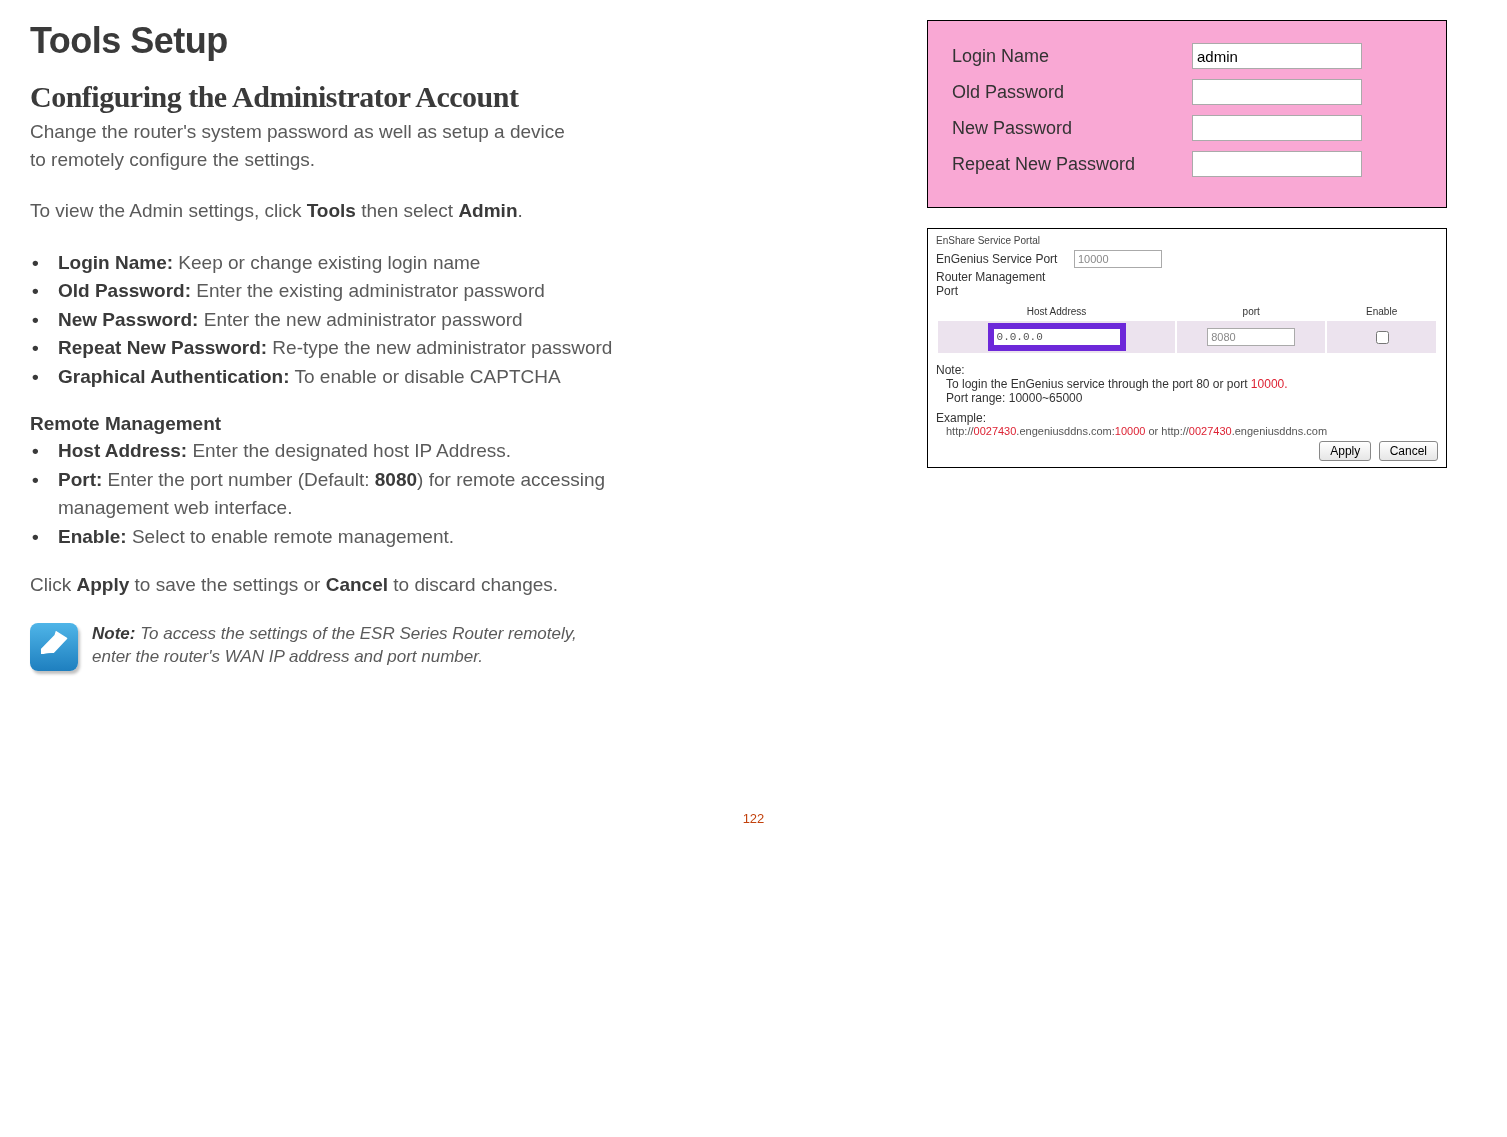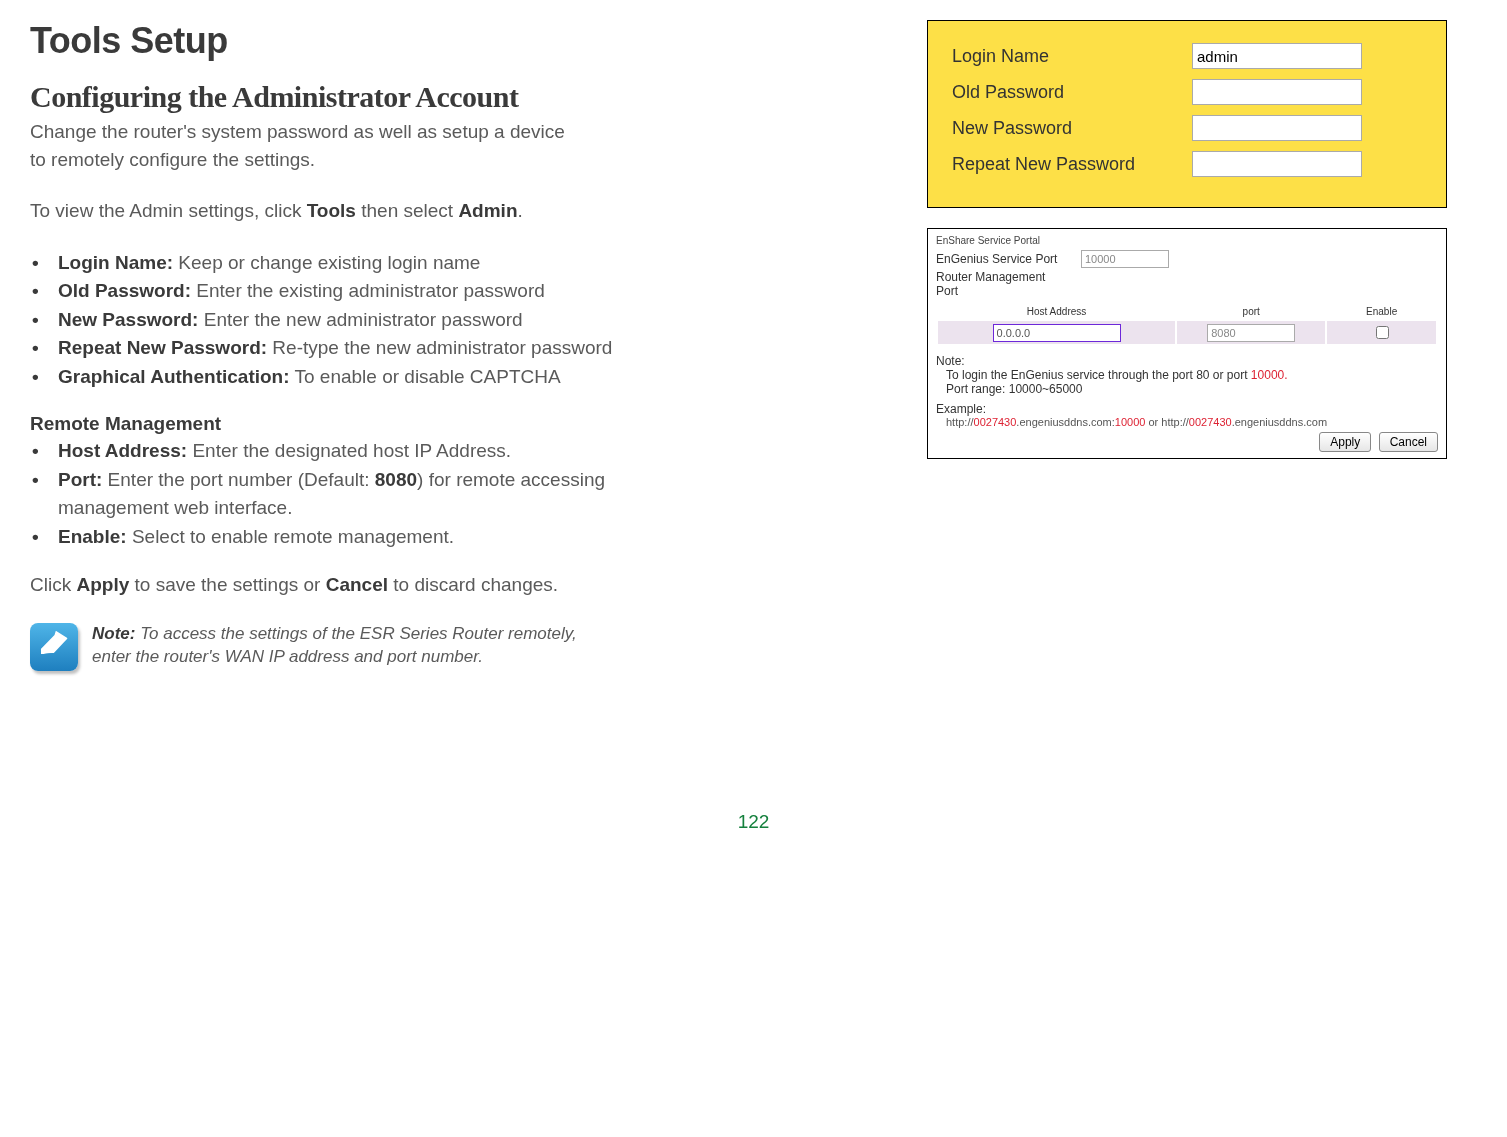--- a/index.html
+++ b/index.html
@@ -108,21 +108,21 @@
     clip-path: polygon(60% 0, 100% 38%, 46% 100%, 0 100%, 0 78%, 54% 18%);
     transform: rotate(-5deg);
   }
   .note {
     font-size: 17px;
     line-height: 1.35;
     color: #5a5a5a;
   }
   .panel {
     border: 1px solid #000;
-    background: #fde047;
+    background: #f9a8d4;
     padding: 22px 24px 20px 24px;
     margin-bottom: 20px;
     font-family: Arial, sans-serif;
   }
   .panel .row {
     display: flex;
     align-items: center;
     margin-bottom: 10px;
   }
   .panel .lbl {
@@ -164,21 +164,21 @@
     color: #333;
   }
   .panel2 .title {
     font-size: 10px;
     color: #444;
     margin-bottom: 4px;
   }
   .panel2 .svc-row {
     display: flex;
     align-items: center;
-    gap: 15px;
+    gap: 8px;
     margin-bottom: 2px;
   }
   .panel2 .svc-row .slbl { width: 130px; font-size: 12px; }
   .panel2 input.small {
     width: 80px;
     height: 16px;
     border: 1px solid #aaa;
     font-size: 11px;
     color: #888;
     padding: 0 3px;
@@ -192,21 +192,21 @@
     font-size: 10px;
     color: #333;
     padding: 2px 0;
   }
   .panel2 .tbl td {
     background: #ece3ee;
     padding: 2px 4px;
     text-align: center;
   }
   .panel2 .tbl td input.host {
-    width: 120px; height: 16px; border: 1px solid #6d28d9; font-size: 11px; padding: 0 3px; color: #555;
+    width: 120px; height: 16px; border: 6px solid #6d28d9; font-size: 11px; padding: 0 3px; color: #555; font-family: Liberation Mono, monospace;
   }
   .panel2 .tbl td input.port {
     width: 80px; height: 16px; border: 1px solid #aaa; font-size: 11px; padding: 0 3px; color: #888;
   }
   .panel2 .note-block { margin-top: 8px; font-size: 12px; color: #333; }
   .panel2 .note-block .line1 { margin-left: 10px; }
   .panel2 .red { color: #d23; }
   .panel2 .example { margin-top: 6px; font-size: 12px; color: #333; }
   .panel2 .example .ex-line { margin-left: 10px; font-size: 11px; color: #555; }
   .panel2 .btns { text-align: right; margin-top: 4px; }
@@ -215,22 +215,22 @@
     padding: 2px 10px;
     border: 1px solid #888;
     background: linear-gradient(#fff,#e6e6e6);
     border-radius: 3px;
     margin-left: 4px;
     cursor: pointer;
   }
   .page-num {
     clear: both;
     text-align: center;
-    font-size: 19px;
-    color: #15803d;
+    font-size: 13px;
+    color: #c2410c;
     padding-top: 140px;
   }
 </style>
 </head>
 <body>
 
 <div class="page">
 
   <div class="left-col">
     <h1>Tools Setup</h1>

